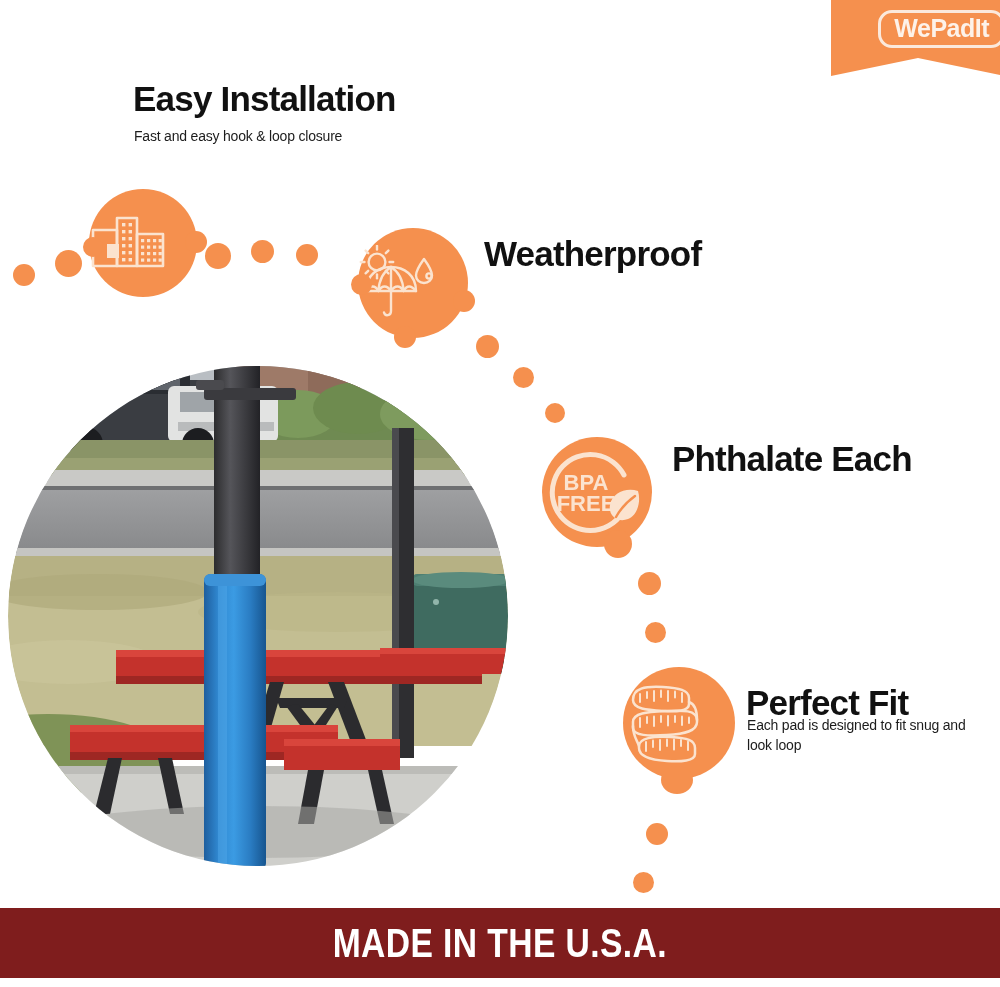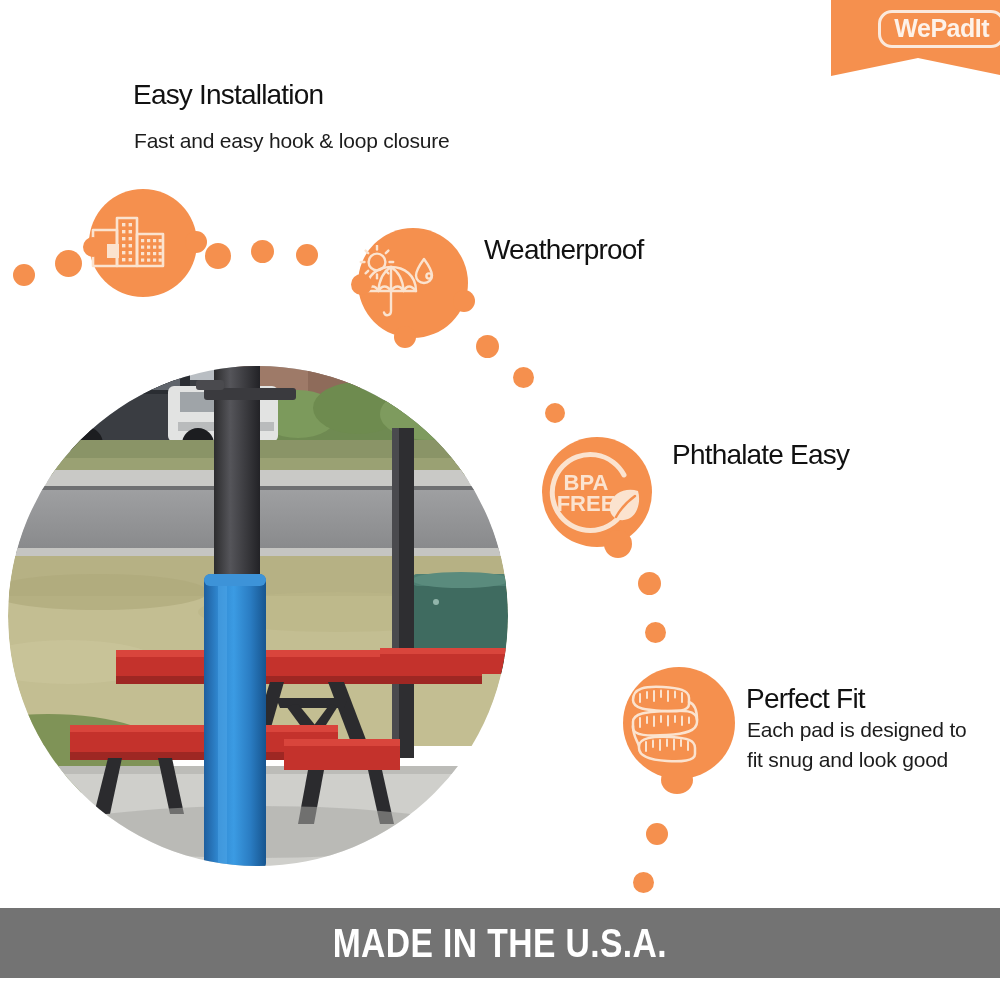--- a/index.html
+++ b/index.html
@@ -55,30 +55,30 @@
     font-size: 25px;
     font-weight: bold;
     color: #FDF2E9;
     letter-spacing: -0.5px;
     white-space: nowrap;
   }
 
   
   .feature-title {
     position: absolute;
-    font-size: 28px;
-    font-weight: normal;
+    font-size: 35px;
+    font-weight: bold;
     color: #111111;
     letter-spacing: -0.8px;
     white-space: nowrap;
     line-height: 1.1;
   }
   .feature-desc {
     position: absolute;
-    font-size: 21px;
+    font-size: 14px;
     color: #1c1c1c;
     line-height: 1.45;
     letter-spacing: -0.2px;
   }
 
   #title-easy      { left: 133px; top: 80px;  }
   #desc-easy       { left: 134px; top: 126px; width: 430px; }
 
   #title-weather   { left: 484px; top: 215px; margin-top: 20px; }
   #desc-weather    { left: 484px; top: 258px; width: 430px; }
@@ -129,21 +129,21 @@
   }
   #photo svg { display: block; }
 
   
   #footer-banner {
     position: absolute;
     left: 0;
     top: 908px;
     width: 1000px;
     height: 70px;
-    background: #737373;
+    background: #7f1d1d;
     display: flex;
     align-items: center;
     justify-content: center;
   }
   #footer-text {
     font-size: 41px;
     font-weight: bold;
     color: #FFFFFF;
     letter-spacing: 0.5px;
     transform: scaleX(0.82);
@@ -159,24 +159,24 @@
     <div class="logo-frame">
       <div class="logo-text">WePadIt</div>
     </div>
   </div>
 
   <div class="feature-title" id="title-easy">Easy Installation</div>
   <div class="feature-desc" id="desc-easy">Fast and easy hook &amp; loop closure</div>
 
   <div class="feature-title" id="title-weather">Weatherproof</div>
 
-  <div class="feature-title" id="title-phthalate">Phthalate Easy</div>
+  <div class="feature-title" id="title-phthalate">Phthalate Each</div>
 
   <div class="feature-title" id="title-fit">Perfect Fit</div>
-  <div class="feature-desc" id="desc-fit">Each pad is designed to fit snug and look good</div>
+  <div class="feature-desc" id="desc-fit">Each pad is designed to fit snug and look loop</div>
 
   <div class="dot" style="left:13px;  top:264px; width:22px; height:22px;"></div>
   <div class="dot" style="left:55px;  top:250px; width:27px; height:27px;"></div>
   <div class="dot" style="left:205px; top:243px; width:26px; height:26px;"></div>
   <div class="dot" style="left:251px; top:240px; width:23px; height:23px;"></div>
   <div class="dot" style="left:296px; top:244px; width:22px; height:22px;"></div>
 
   <div class="dot" style="left:476px; top:335px; width:23px; height:23px;"></div>
   <div class="dot" style="left:513px; top:367px; width:21px; height:21px;"></div>
   <div class="dot" style="left:545px; top:403px; width:20px; height:20px;"></div>

